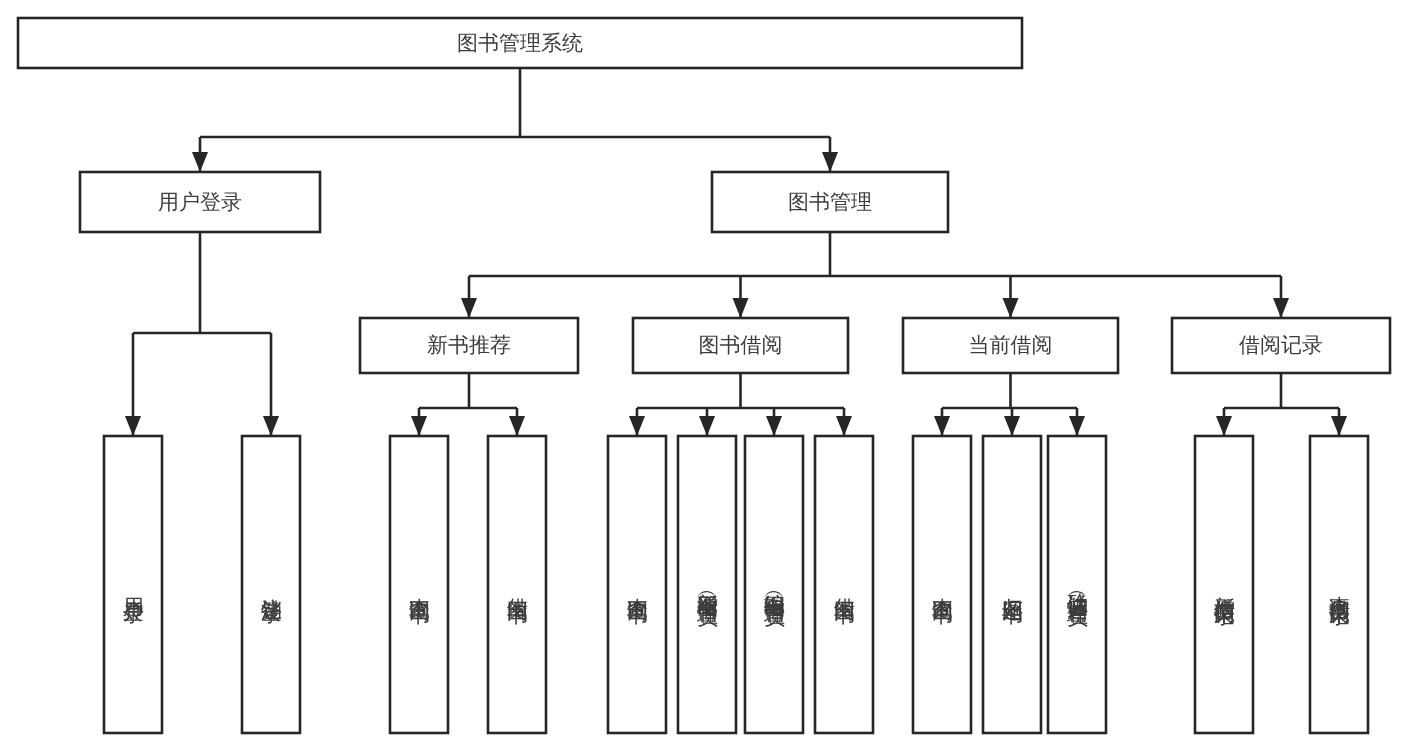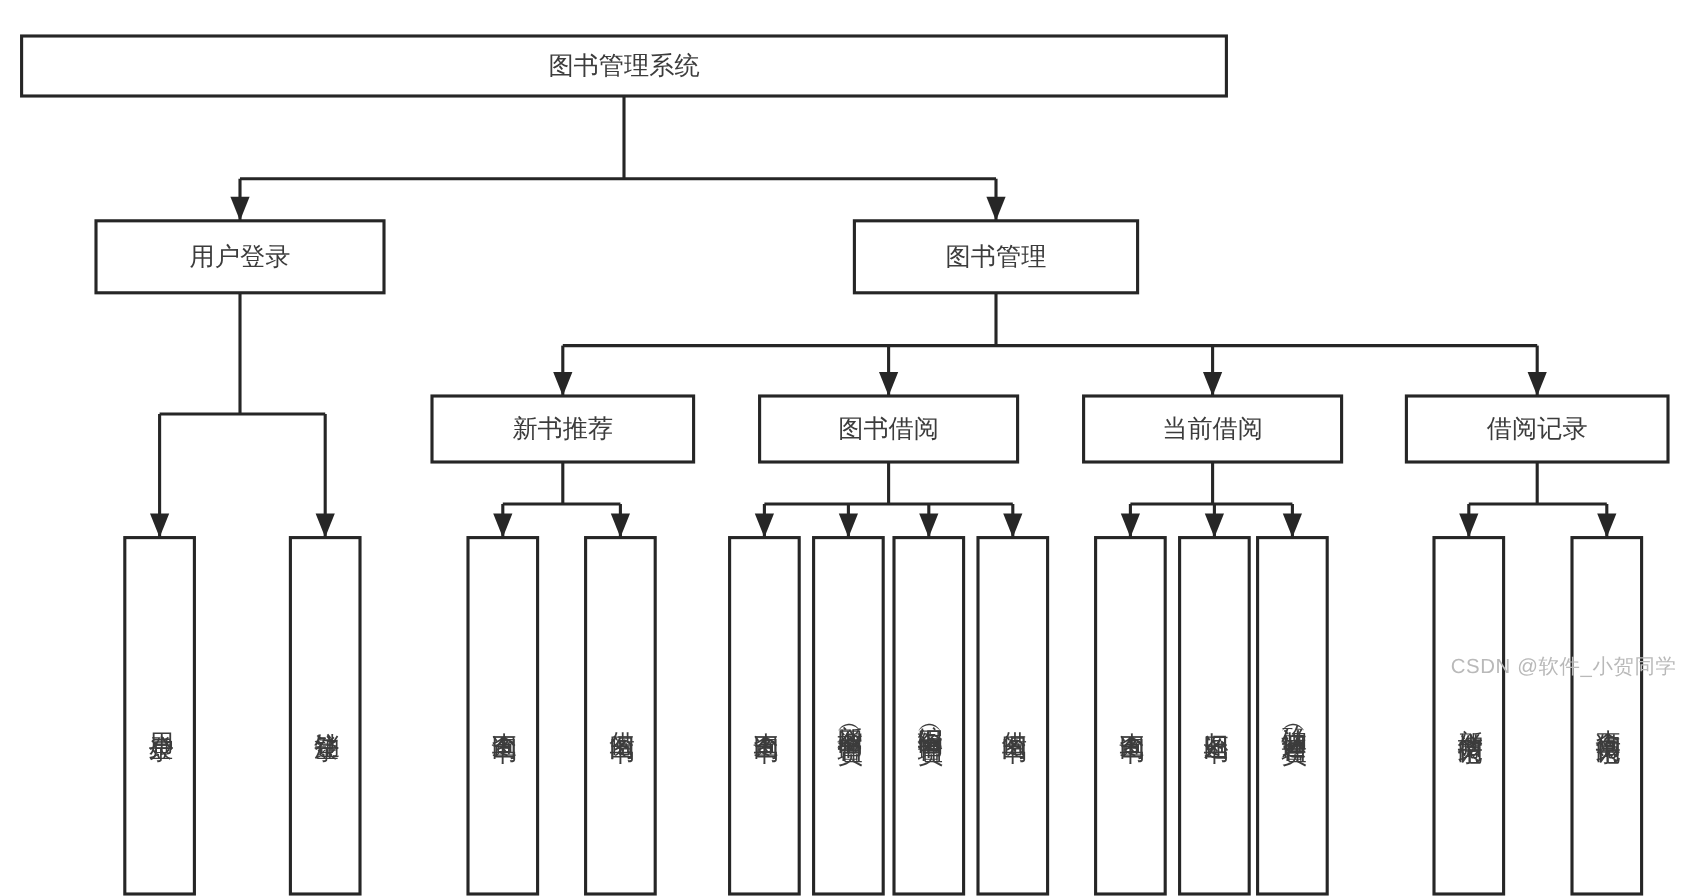--- a/index.html
+++ b/index.html
@@ -9,21 +9,21 @@
   }
   body {
     width: 1405px;
     height: 747px;
     font-family: "Liberation Sans", "DejaVu Sans", sans-serif;
     overflow: hidden;
     position: relative;
   }
   #diagram-root {
     position: absolute;
-    left: 0; top: 12px;
+    left: 0; top: 0;
     width: 1405px;
     height: 561px;
   }
   svg#flowchart {
     display: block;
     width: 1405px;
     height: 747px;
   }
   .node-box {
     fill: #ffffff;
@@ -201,14 +201,13 @@
       <div class="vlabel-wrap" style="left: 1048px; top: 436px; width: 58px; height: 297px;">
         <span class="vlabel-text">确认归还（管理员）</span>
       </div>
       <div class="vlabel-wrap" style="left: 1195px; top: 436px; width: 58px; height: 297px;">
         <span class="vlabel-text">新增借阅记录</span>
       </div>
       <div class="vlabel-wrap" style="left: 1310px; top: 436px; width: 58px; height: 297px;">
         <span class="vlabel-text">查询借阅记录</span>
       </div>
     </div>
-  <div id="watermark">CSDN @软件_小贺同学</div>
 </div>
 
 </body></html>

